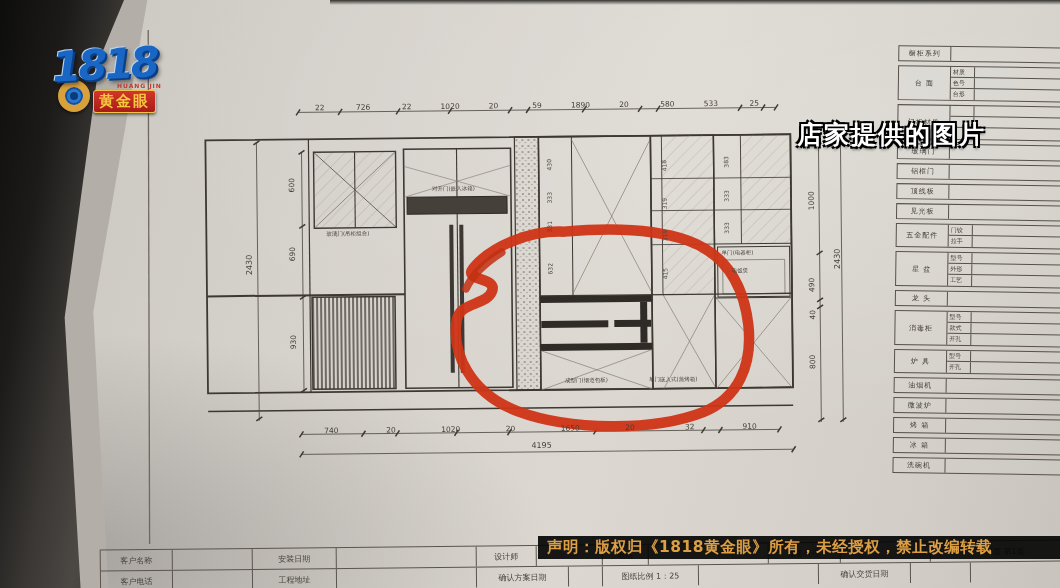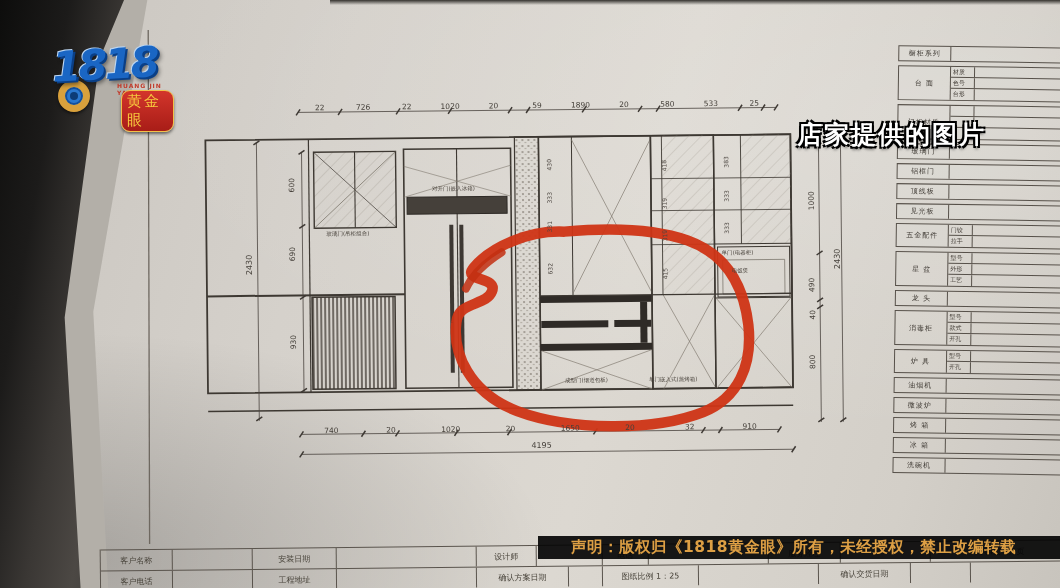--- a/index.html
+++ b/index.html
@@ -63,27 +63,27 @@
   
   .logo{position:absolute;left:44px;top:44px;width:130px;height:75px;z-index:30;}
   .logo-num{position:absolute;left:8px;top:0;font-size:42px;line-height:1;font-weight:900;font-style:italic;
             color:#1a66c4;letter-spacing:-3px;transform:rotate(-3deg);
             text-shadow:2px 2px 0 #0a3f86,-1px -1px 0 #bcd6f2,3px 4px 4px rgba(0,0,0,.45);}
   .logo-eye{position:absolute;left:14px;top:36px;width:32px;height:32px;border-radius:50%;
             border:7px solid #d9a13c;box-shadow:0 2px 3px rgba(0,0,0,.5),inset 0 0 0 2px #13509e;background:#2a78cf;}
   .logo-eye::after{content:"";position:absolute;left:5px;top:5px;width:8px;height:8px;border-radius:50%;background:#0c3c77;}
   .logo-pinyin{position:absolute;left:73px;top:38px;font-size:6px;font-weight:bold;color:#c23a2a;letter-spacing:1px;}
   .logo-badge{position:absolute;left:49px;top:46px;background:linear-gradient(#d3352b,#a81d17);
-              border:1px solid #f2c14a;border-radius:9px;padding:1px 5px;font-size:15px;font-weight:normal;
-              color:#f7c83d;letter-spacing:2px;box-shadow:0 2px 3px rgba(0,0,0,.5);margin-left:28px;}
+              border:1px solid #f2c14a;border-radius:3px;padding:1px 5px;font-size:15px;font-weight:bold;
+              color:#f7c83d;letter-spacing:2px;box-shadow:0 2px 3px rgba(0,0,0,.5);}
   .caption{position:absolute;left:797px;top:118px;z-index:30;font-size:25px;font-weight:bold;color:#fff;letter-spacing:2px;
            text-shadow:-2px -2px 0 #000,2px -2px 0 #000,-2px 2px 0 #000,2px 2px 0 #000,0 3px 3px rgba(0,0,0,.55);text-align:center;}
   .disclaimer{position:absolute;left:538px;top:536px;width:522px;height:23px;z-index:31;
               background:rgba(5,5,5,.92);display:flex;align-items:center;padding-left:9px;}
-  .disclaimer span{font-size:15.5px;font-weight:bold;color:#dd9f44;letter-spacing:.5px;white-space:nowrap;margin-left:24px;}
+  .disclaimer span{font-size:15.5px;font-weight:bold;color:#dd9f44;letter-spacing:.5px;white-space:nowrap;}
 
   svg.draw{position:absolute;inset:0;overflow:visible;}
 </style>
 </head>
 <body>
 
 <div class="paper2" data-name="paper-sheet-behind"></div>
 <div class="paper" data-name="paper-sheet"></div>
 <div class="paper-shade" data-name="paper-shading"></div>
 <div class="top-edge" data-name="photo-top-edge"></div>

